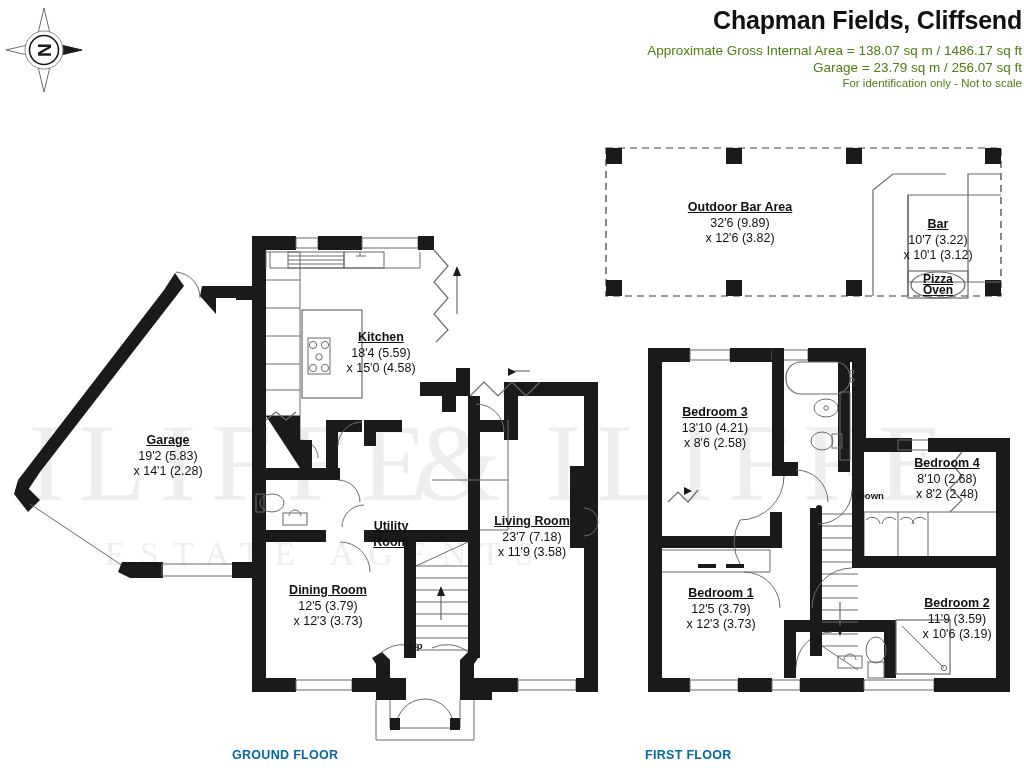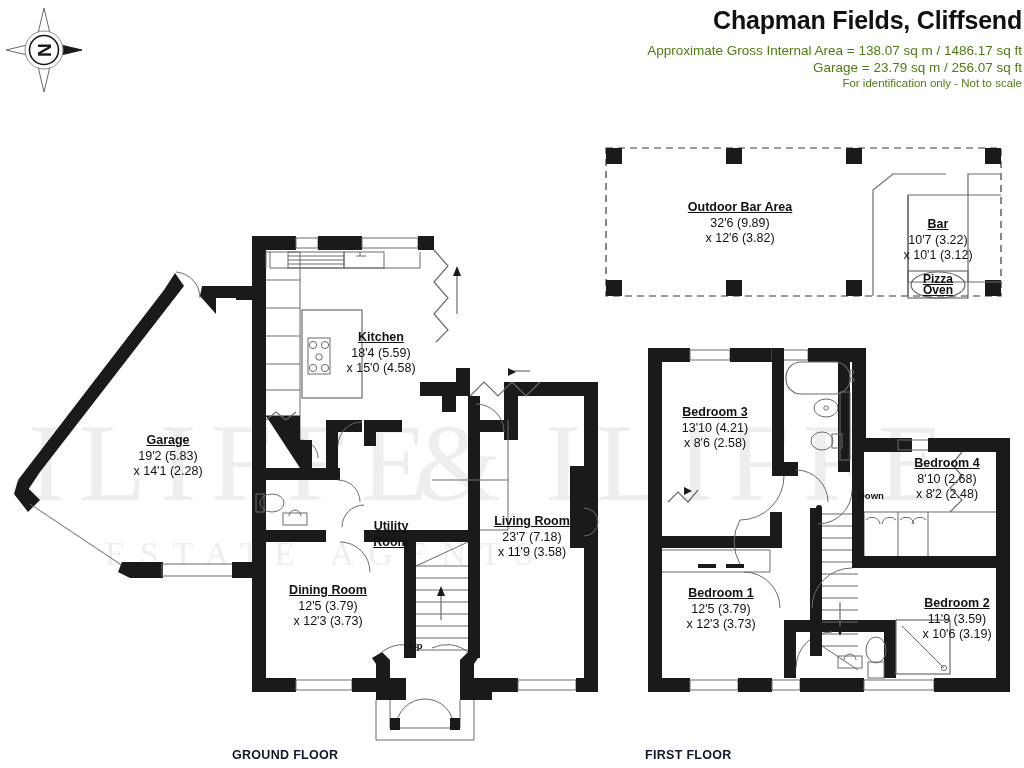--- a/index.html
+++ b/index.html
@@ -23,21 +23,21 @@
   .title{
     font-size:25px;font-weight:bold;letter-spacing:-0.2px;
     line-height:30px;margin:5px 0 8px 0;color:#111;
   }
   .subline{font-size:13.5px;line-height:16.5px;color:#4d7c0f;}
   .subline.small{font-size:11.5px;line-height:15px;}
 
   
   .floorcap{
     position:absolute;font-size:12.5px;font-weight:bold;
-    letter-spacing:0.3px;color:#0f172a;
+    letter-spacing:0.3px;color:#0369a1;
   }
 
   
   .rlabel{
     position:absolute;text-align:center;
     font-size:12.5px;line-height:15.5px;color:#111;
     white-space:nowrap;
   }
   .rlabel .nm{font-weight:bold;font-size:12.5px;display:block;text-decoration:underline;}
   .rlabel .dim{display:block;font-size:12.5px;}

